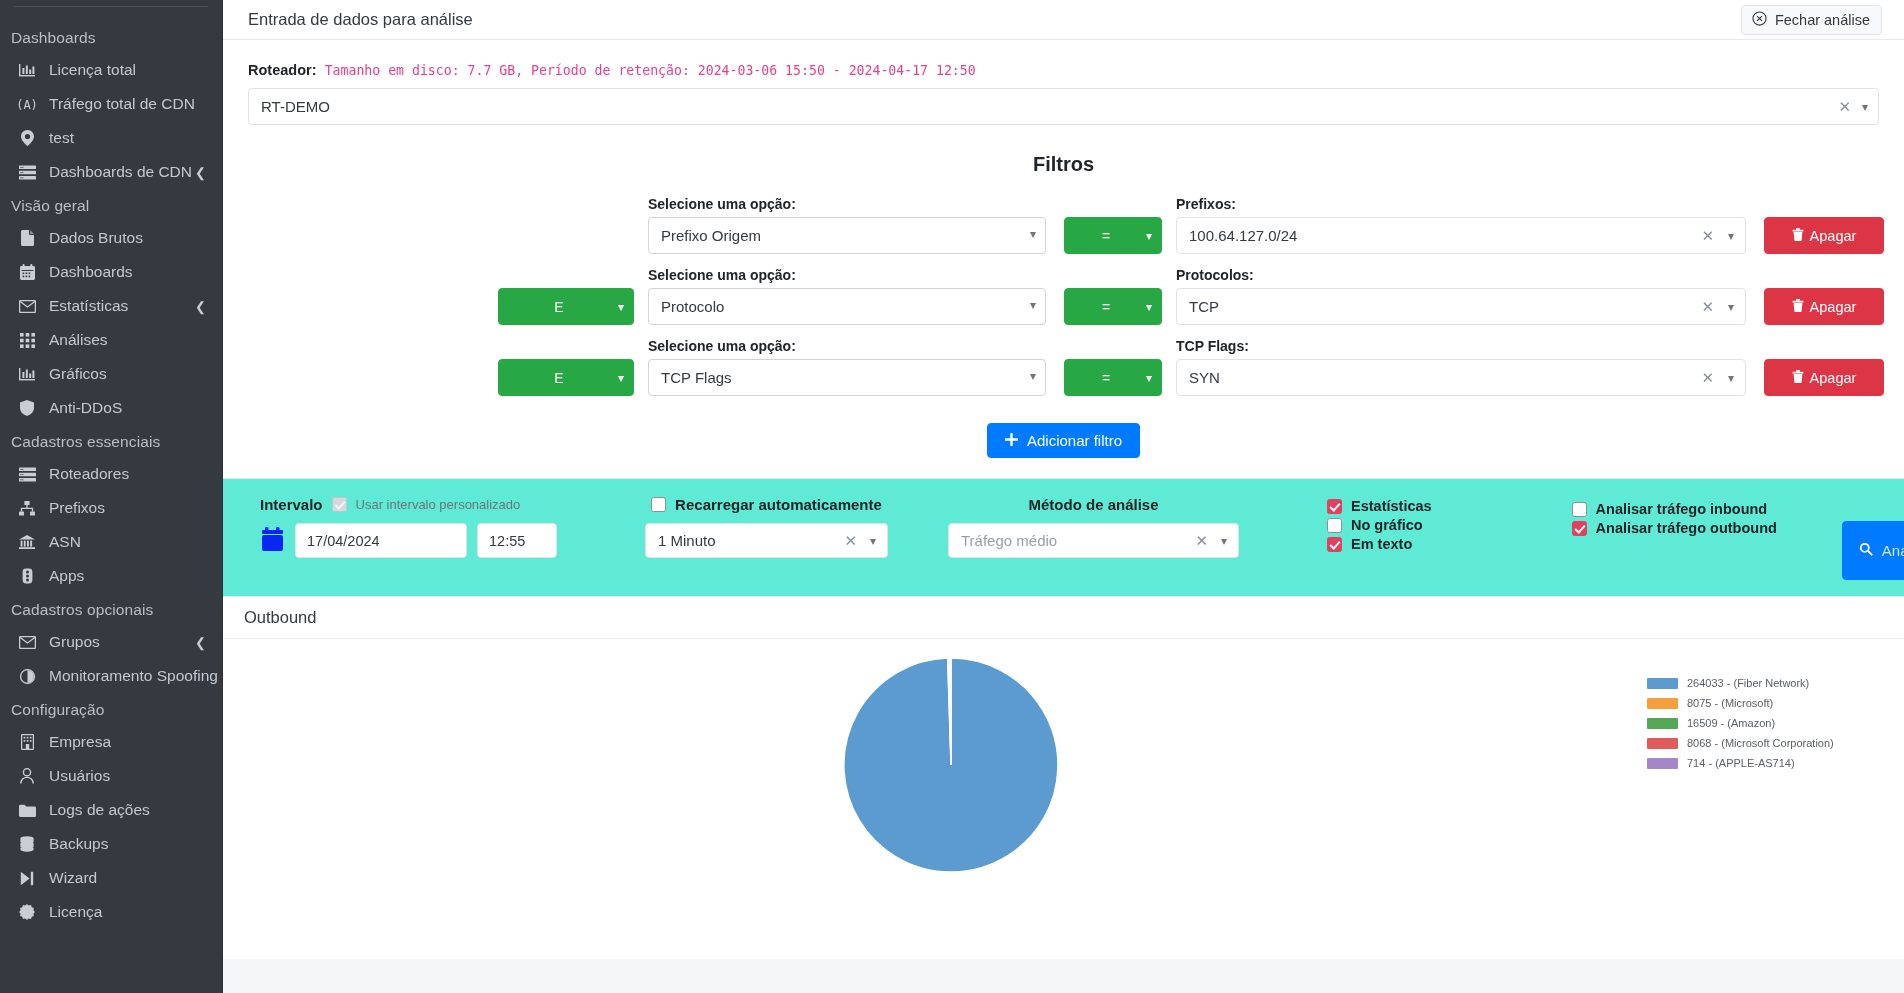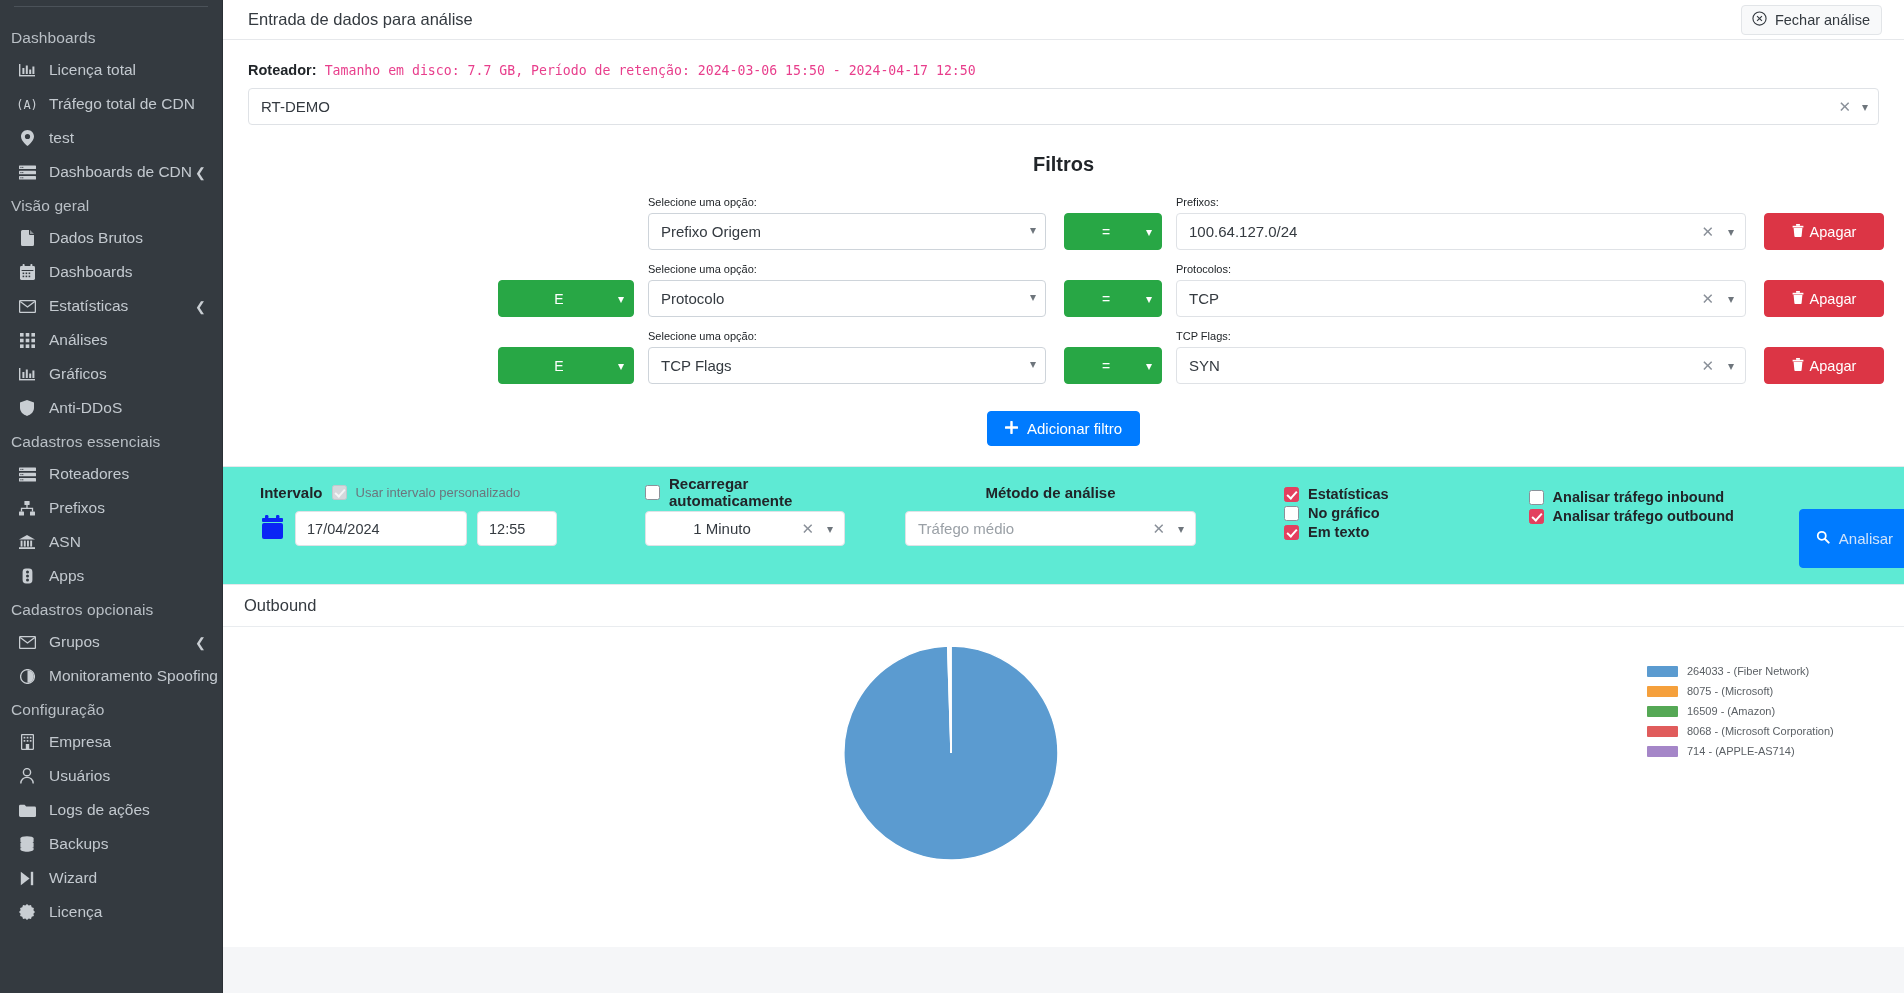--- a/index.html
+++ b/index.html
@@ -108,21 +108,21 @@
 
   .filters-wrap { padding: 0 0 6px 0; }
   .filter-row {
     display: grid;
     grid-template-columns: 136px 14px 398px 18px 98px 14px 570px 18px 120px;
     align-items: end;
     margin-bottom: 13px;
     padding-left: 250px;
   }
   .flabel {
-    font-size: 11px; font-weight: normal; color: #212529;
+    font-size: 14px; font-weight: bold; color: #212529;
     margin-bottom: 5px; display: block; white-space: nowrap;
   }
   .fld { position: relative; }
 
   .nat-select {
     appearance: none; -webkit-appearance: none;
     width: 100%; height: 37px;
     border: 1px solid #ced4da; border-radius: 4px;
     background: #fff; color: #343a40;
     font-size: 15px; font-family: "Liberation Sans", sans-serif;
@@ -643,21 +643,21 @@
           <input class="date-in d1" value="17/04/2024" style="">
           <input class="date-in d2" value="12:55" style="">
         </div>
       </div>
 
       <div class="ib-col" style="margin-left:88px;">
         <div class="ib-head" style="justify-content:center;">
           <span class="cbx"></span>
           <span class="ib-strong">Recarregar automaticamente</span>
         </div>
-        <div class="mini-select" style="width:200px;justify-content:center;">
+        <div class="mini-select" style="width:243px;">
           <span>1 Minuto</span>
           <span class="mini-adorn">
             <span class="x-glyph">✕</span>
             <span class="chev-glyph">▾</span>
           </span>
         </div>
       </div>
 
       <div class="ib-col" style="margin-left:60px;">
         <div class="ib-head" style="justify-content:center;">

